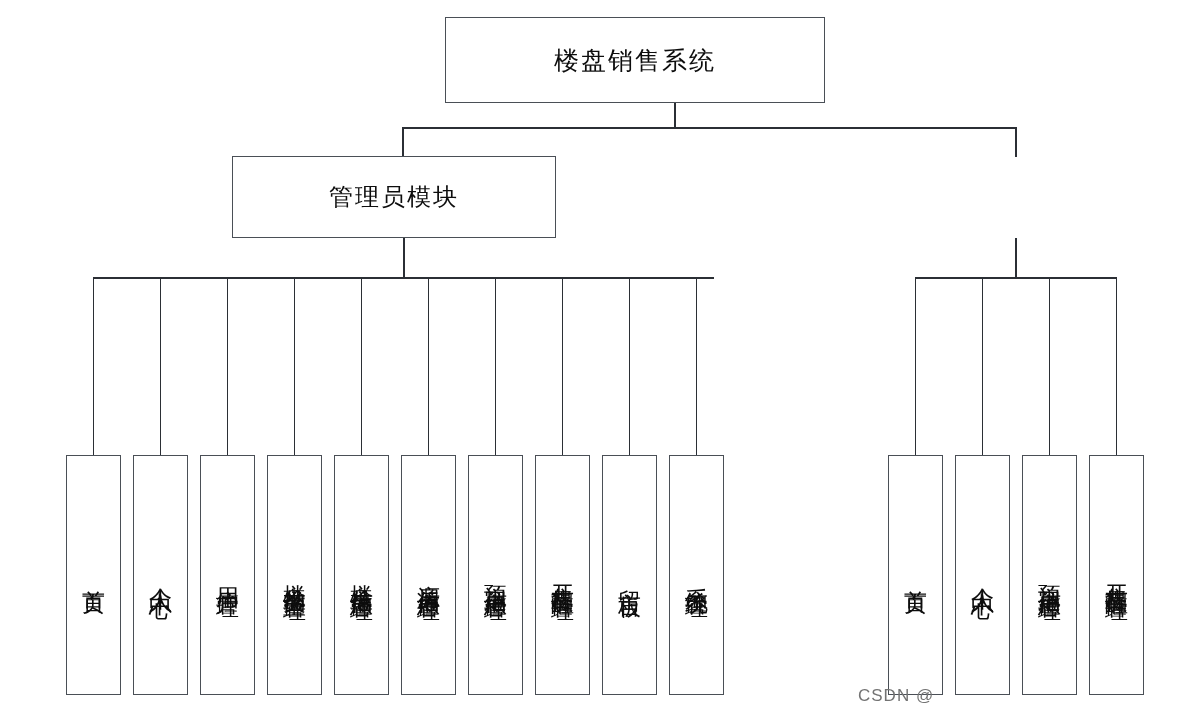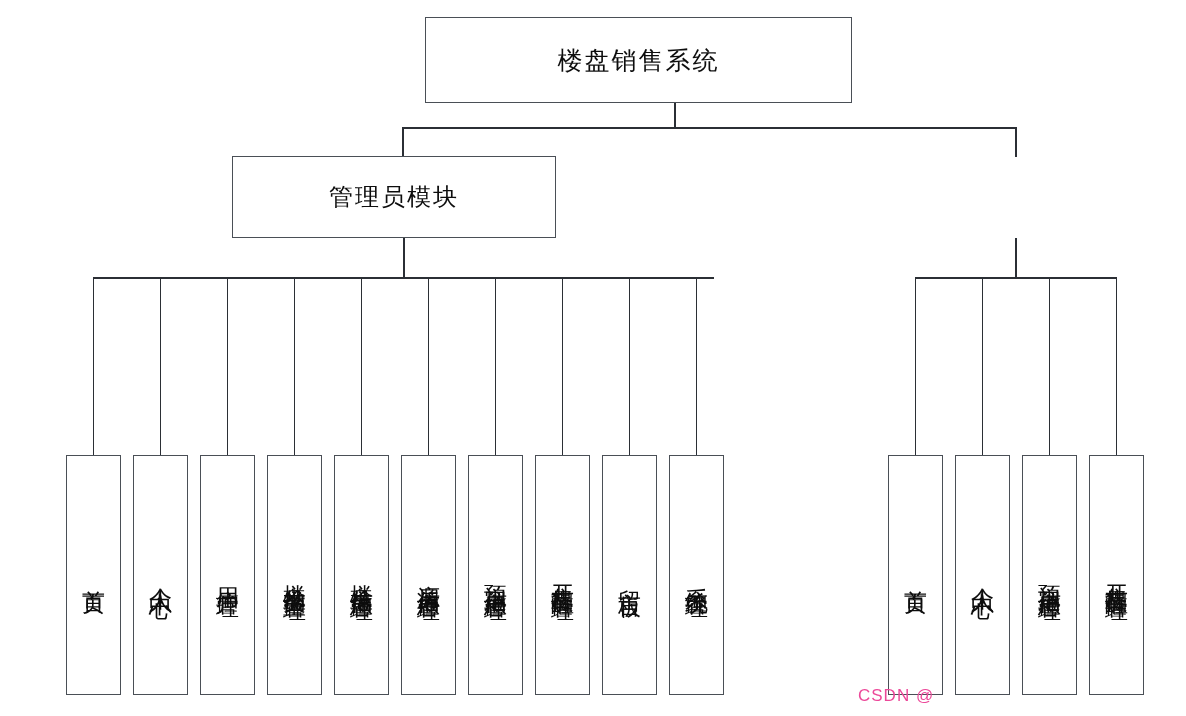--- a/index.html
+++ b/index.html
@@ -56,34 +56,34 @@
   .ln {
     position: absolute;
     background: #2b2f35;
   }
   .ln-v { width: 1.6px; }
   .ln-h { height: 1.6px; }
 
   
   .watermark {
     position: absolute;
-    color: #ec4899;
+    color: #737373;
     font-size: 17px;
     letter-spacing: 1px;
     white-space: nowrap;
     user-select: none;
     pointer-events: none;
   }
 </style>
 </head>
 <body>
 
 <div id="canvas">
 
-  <div class="node node-root" style="left:425px; top:17px; width:427px; height:86px;font-family:Liberation Mono, monospace;">
+  <div class="node node-root" style="left:445px; top:17px; width:380px; height:86px;font-family:Liberation Mono, monospace;">
     <span>楼盘销售系统</span>
   </div>
 
   <div class="ln ln-v" style="left:674px; top:103px; height:25px;"></div>
 
   <div class="ln ln-h" style="left:402px; top:127px; width:615px;"></div>
 
   <div class="ln ln-v" style="left:402px; top:127px; height:30px;"></div>
 
   <div class="ln ln-v" style="left:1015px; top:127px; height:30px;"></div>

